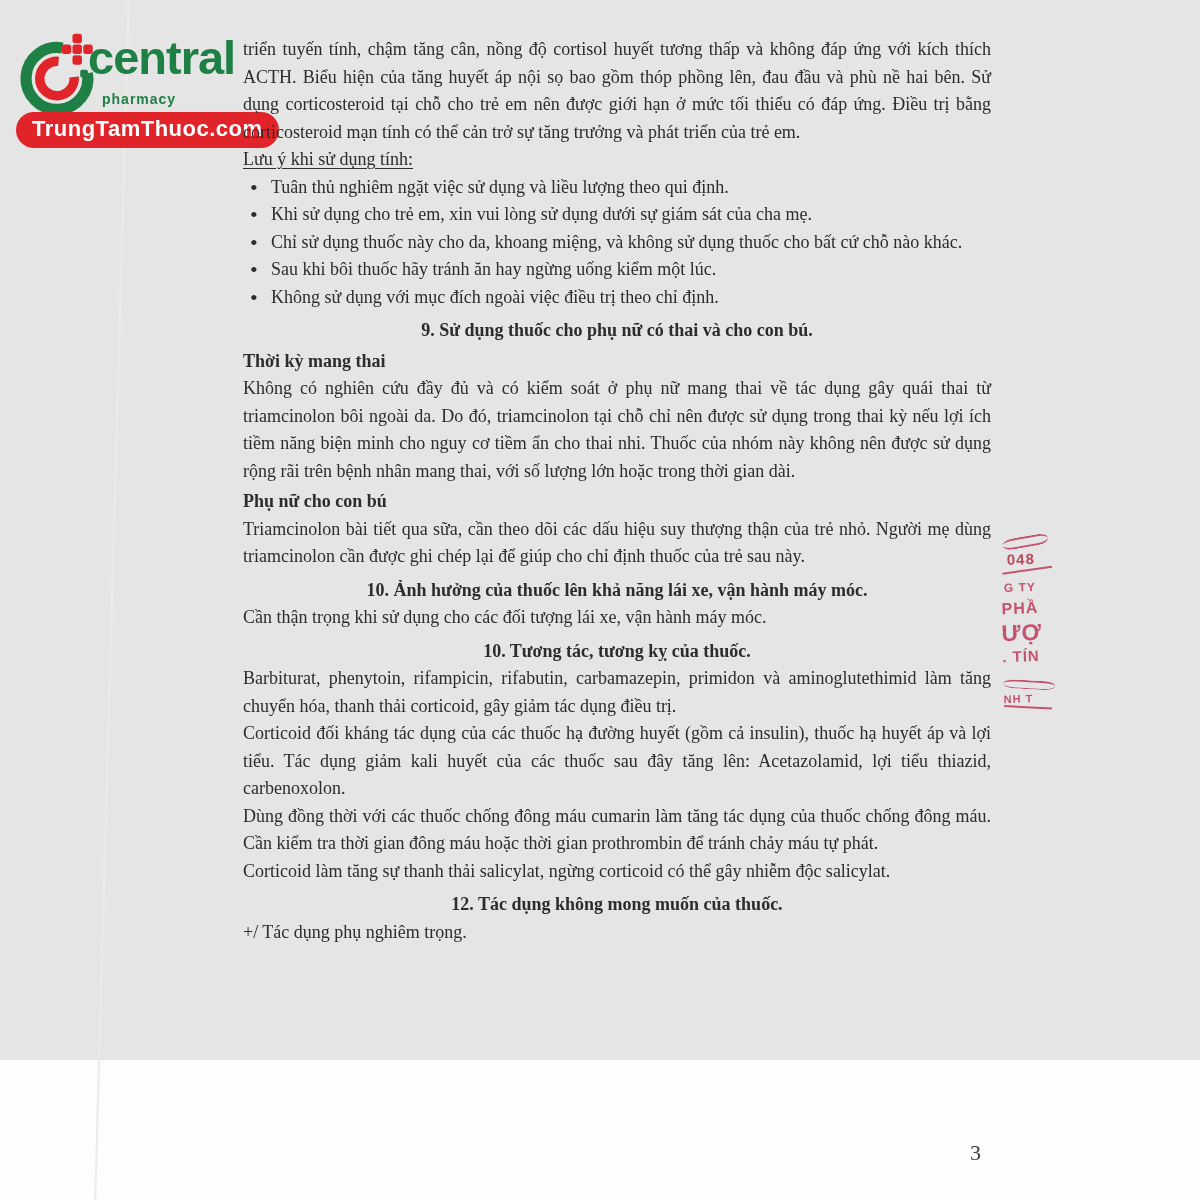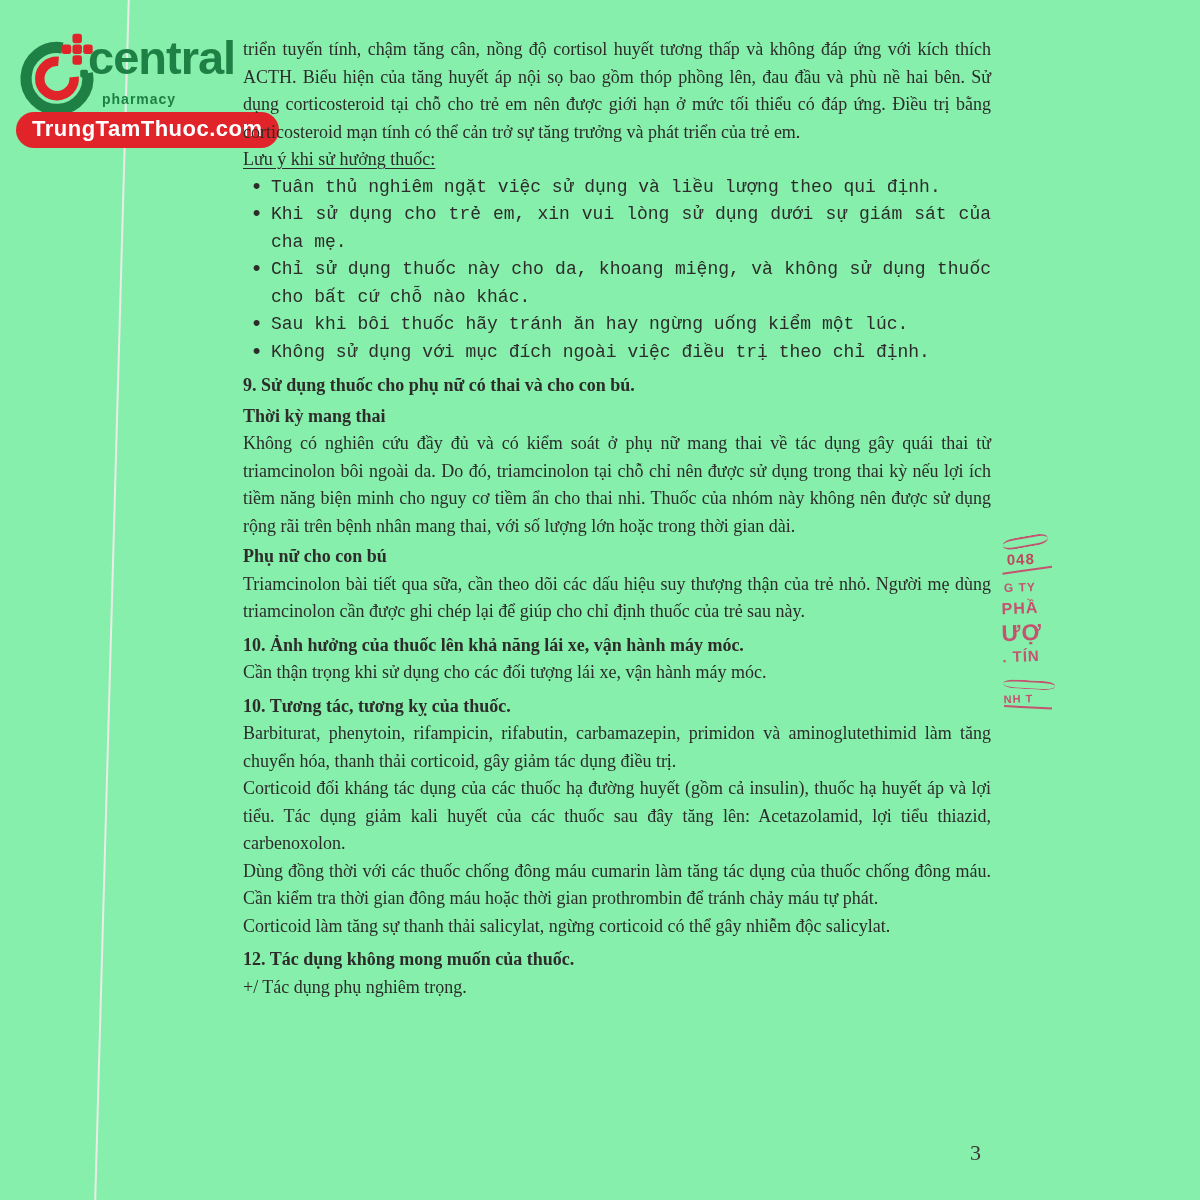--- a/index.html
+++ b/index.html
@@ -4,22 +4,22 @@
 <style>
   html, body {
     margin: 0; padding: 0;
     width: 1200px; height: 1200px;
     background: #fdfdfc;
     overflow: hidden;
     font-family: "Liberation Sans", sans-serif;
   }
   .page {
     position: relative;
-    width: 1200px; height: 1200px;
-    background: #86efac;
+    width: 1200px; height: 1060px;
+    background: #e5e5e5;
   }
   
   .scan-edge {
     position: absolute;
     left: 128px; top: -10px;
     width: 2px; height: 1260px;
     background: #edebe7;
     transform: rotate(1.6deg);
     transform-origin: top left;
   }
@@ -50,25 +50,25 @@
 
   
   .doc {
     position: absolute; left: 243px; top: 36px; width: 748px;
     font-family: "Liberation Serif", "DejaVu Serif", serif;
     font-size: 18px; line-height: 27.5px;
     color: #2d2c2a;
     text-align: justify;
   }
   .doc p { margin: 0; }
-  .blk.heading { font-weight: bold; margin-top: 6px; text-align: left; }
+  .blk.heading { font-weight: bold; margin-top: 6px; text-align: center; }
   .blk.subheading { font-weight: bold; margin-top: 3px; text-align: left; }
   .blk.underline { text-decoration: underline; text-underline-offset: 3px; text-align: left; }
   ul.bullets { list-style: none; margin: 0; padding: 0 0 0 28px; }
-  ul.bullets li { position: relative; font-family: Liberation Mono, monospace; }
+  ul.bullets li { position: relative; }
   ul.bullets li::before {
     content: "\2022";
     position: absolute; left: -21px; top: 0;
     font-size: 22px;
   }
 
   
   .stamp {
     position: absolute; left: 1001px; top: 536px; width: 70px; height: 170px;
     color: #c4536f;
@@ -127,21 +127,21 @@
         <rect x="68" y="27" width="11" height="11" rx="3"></rect>
       </g>
     </svg>
     <div class="logo-brand">central</div>
     <div class="logo-tag">pharmacy</div>
     <div class="logo-pill">TrungTamThuoc.com</div>
   </div>
 
   <div class="doc">
       <p class="blk body">triển tuyến tính, chậm tăng cân, nồng độ cortisol huyết tương thấp và không đáp ứng với kích thích ACTH. Biểu hiện của tăng huyết áp nội sọ bao gồm thóp phồng lên, đau đầu và phù nề hai bên. Sử dụng corticosteroid tại chỗ cho trẻ em nên được giới hạn ở mức tối thiểu có đáp ứng. Điều trị bằng corticosteroid mạn tính có thể cản trở sự tăng trưởng và phát triển của trẻ em.</p>
-      <p class="blk underline">Lưu ý khi sử hưởng thuốc:</p>
+      <p class="blk underline">Lưu ý khi sử dụng tính:</p>
       <ul class="bullets">
         <li>Tuân thủ nghiêm ngặt việc sử dụng và liều lượng theo qui định.</li>
         <li>Khi sử dụng cho trẻ em, xin vui lòng sử dụng dưới sự giám sát của cha mẹ.</li>
         <li>Chỉ sử dụng thuốc này cho da, khoang miệng, và không sử dụng thuốc cho bất cứ chỗ nào khác.</li>
         <li>Sau khi bôi thuốc hãy tránh ăn hay ngừng uống kiểm một lúc.</li>
         <li>Không sử dụng với mục đích ngoài việc điều trị theo chỉ định.</li>
       </ul>
       <p class="blk heading">9. Sử dụng thuốc cho phụ nữ có thai và cho con bú.</p>
       <p class="blk subheading">Thời kỳ mang thai</p>
       <p class="blk body">Không có nghiên cứu đầy đủ và có kiểm soát ở phụ nữ mang thai về tác dụng gây quái thai từ triamcinolon bôi ngoài da. Do đó, triamcinolon tại chỗ chỉ nên được sử dụng trong thai kỳ nếu lợi ích tiềm năng biện minh cho nguy cơ tiềm ẩn cho thai nhi. Thuốc của nhóm này không nên được sử dụng rộng rãi trên bệnh nhân mang thai, với số lượng lớn hoặc trong thời gian dài.</p>

